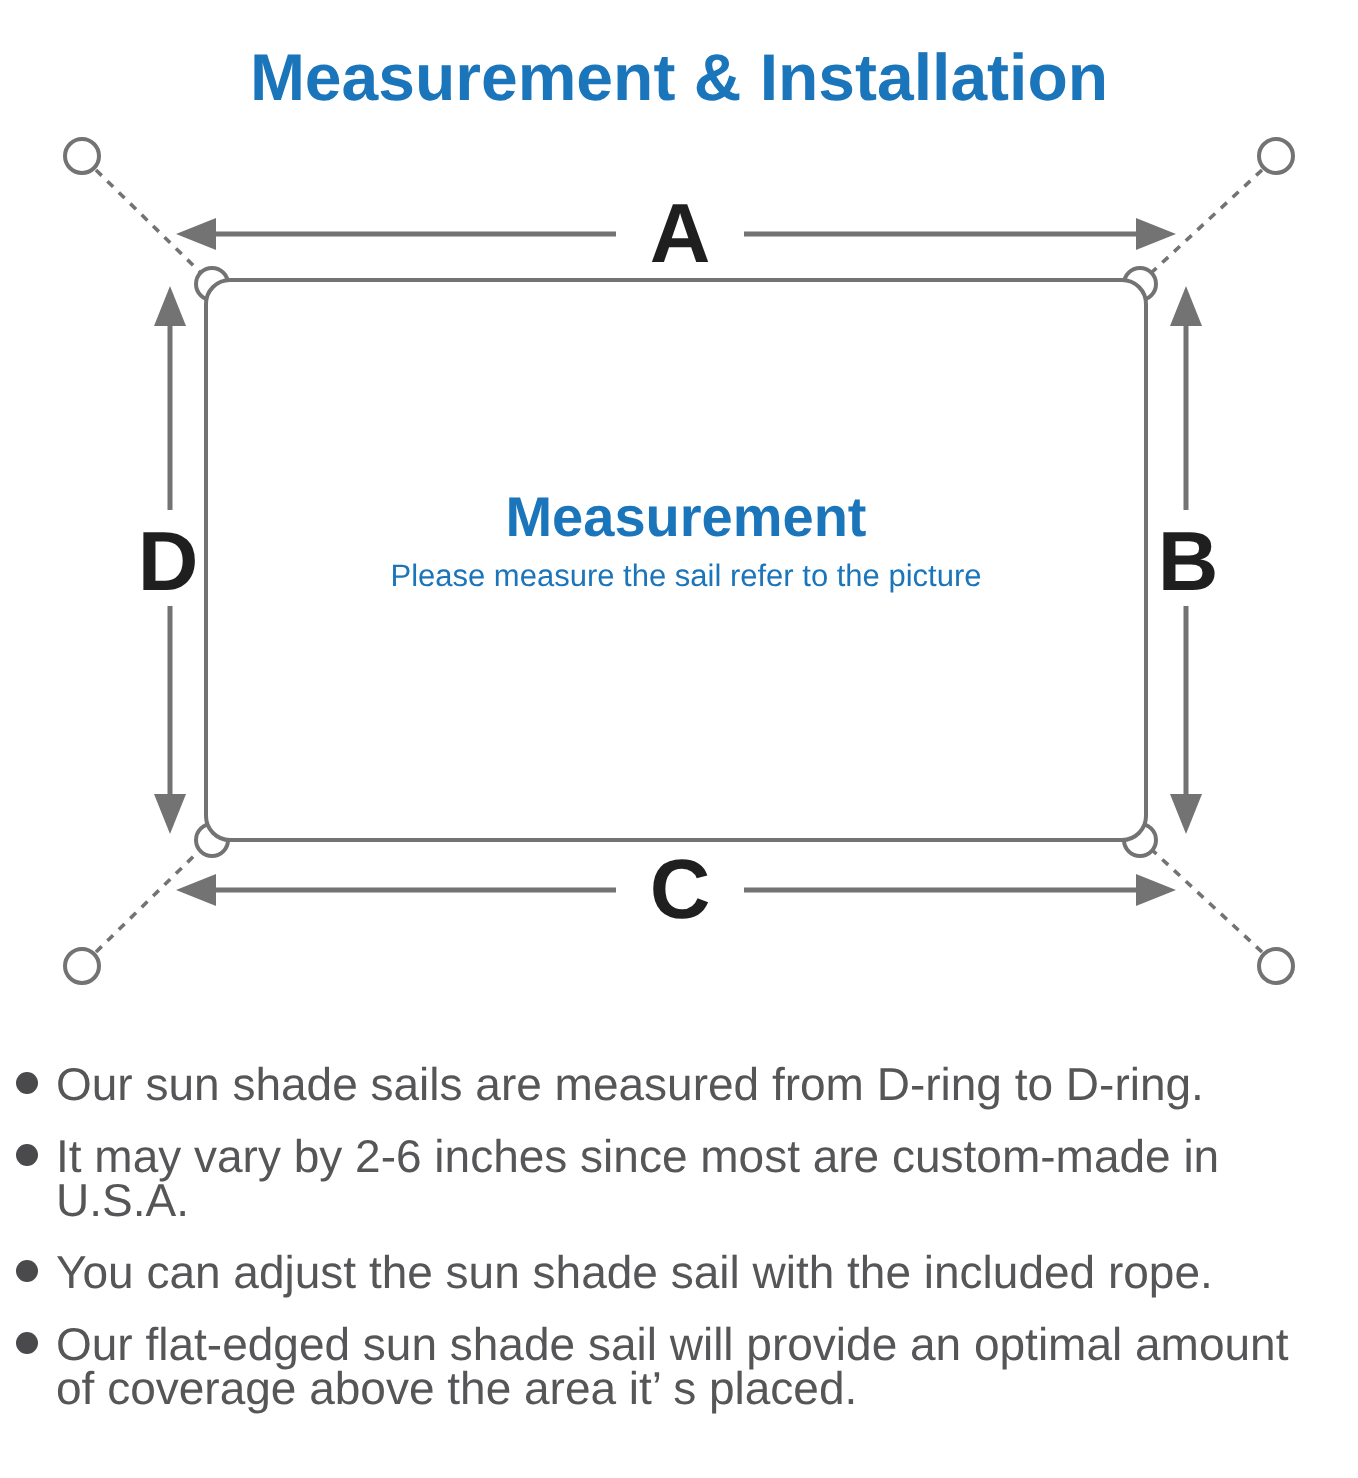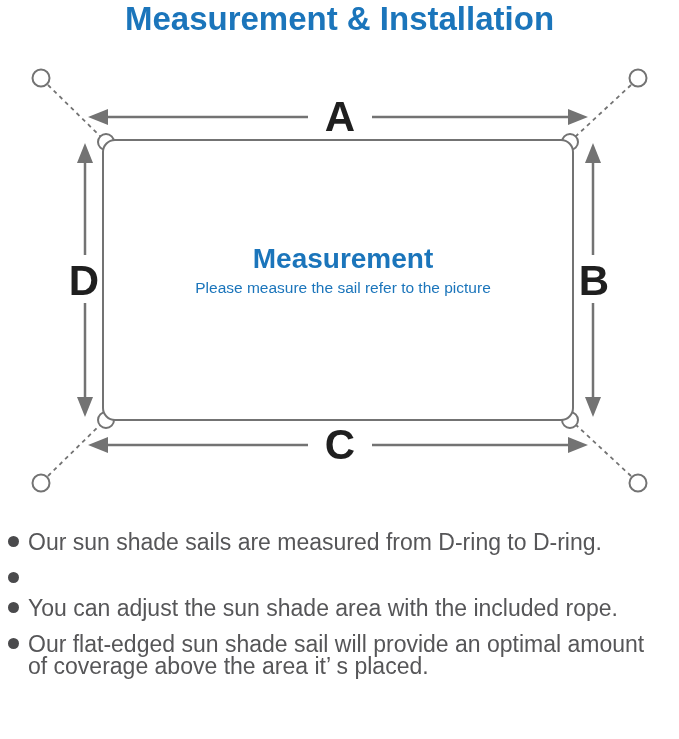--- a/index.html
+++ b/index.html
@@ -16,21 +16,21 @@
   }
   body {
     width: 679px; height: 739px;
     background: var(--background);
     font-family: "Liberation Sans", "DejaVu Sans", sans-serif;
     position: relative;
     overflow: hidden;
   }
   .page-title {
     margin: 0;
-    padding-top: 0;
+    padding-top: 20px;
     width: 679px;
     text-align: center;
     font-size: 33px;
     font-weight: bold;
     letter-spacing: 0px;
     color: var(--accent-blue);
   }
   .diagram-wrap {
     position: absolute;
     top: 55px; left: 0;
@@ -163,22 +163,23 @@
   </svg>
 </div>
 
 <ul class="bullet-list">
   <li class="bullet-item">
     <span class="bullet-dot"></span>
     <span class="bullet-text">Our sun shade sails are measured from D-ring to D-ring.</span>
   </li>
   <li class="bullet-item">
     <span class="bullet-dot"></span>
+    <span class="bullet-text">It may vary by 2-6 inches since most are custom-made in U.S.A.</span>
   </li>
   <li class="bullet-item">
     <span class="bullet-dot"></span>
-    <span class="bullet-text">You can adjust the sun shade area with the included rope.</span>
+    <span class="bullet-text">You can adjust the sun shade sail with the included rope.</span>
   </li>
   <li class="bullet-item">
     <span class="bullet-dot"></span>
     <span class="bullet-text">Our flat-edged sun shade sail will provide an optimal amount of coverage above the area it’ s placed.</span>
   </li>
 </ul>
 
 </body></html>

